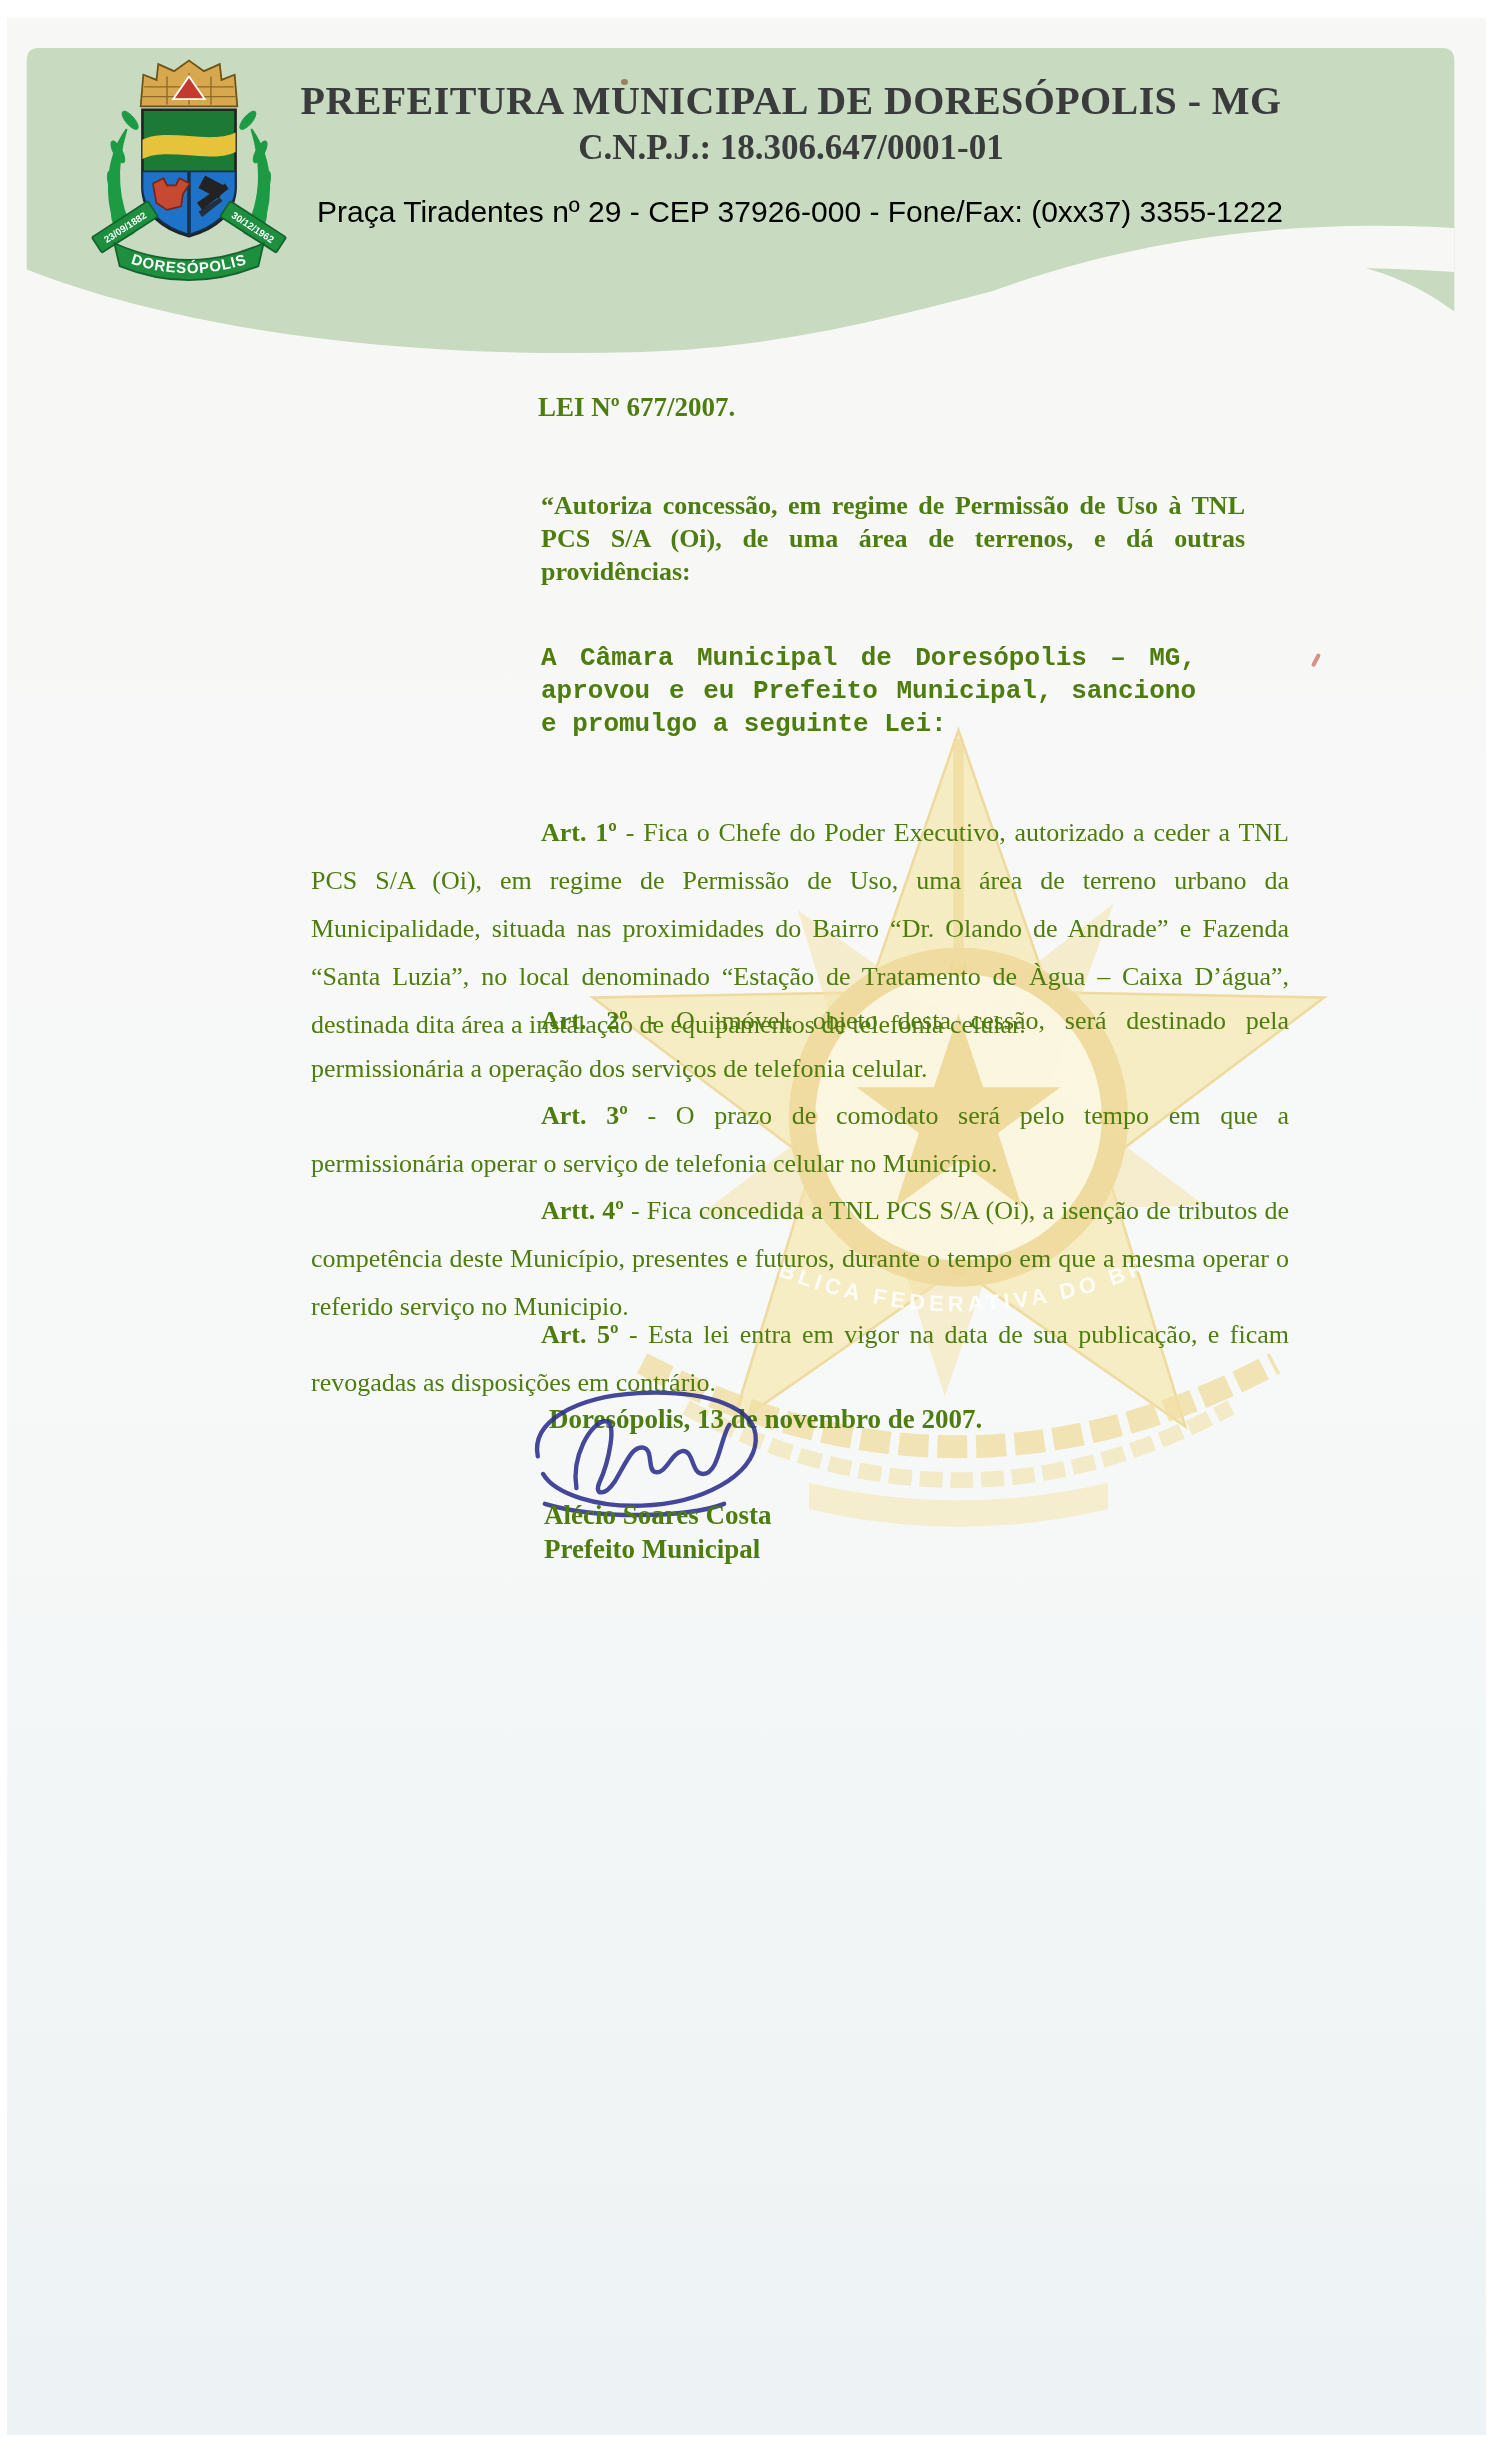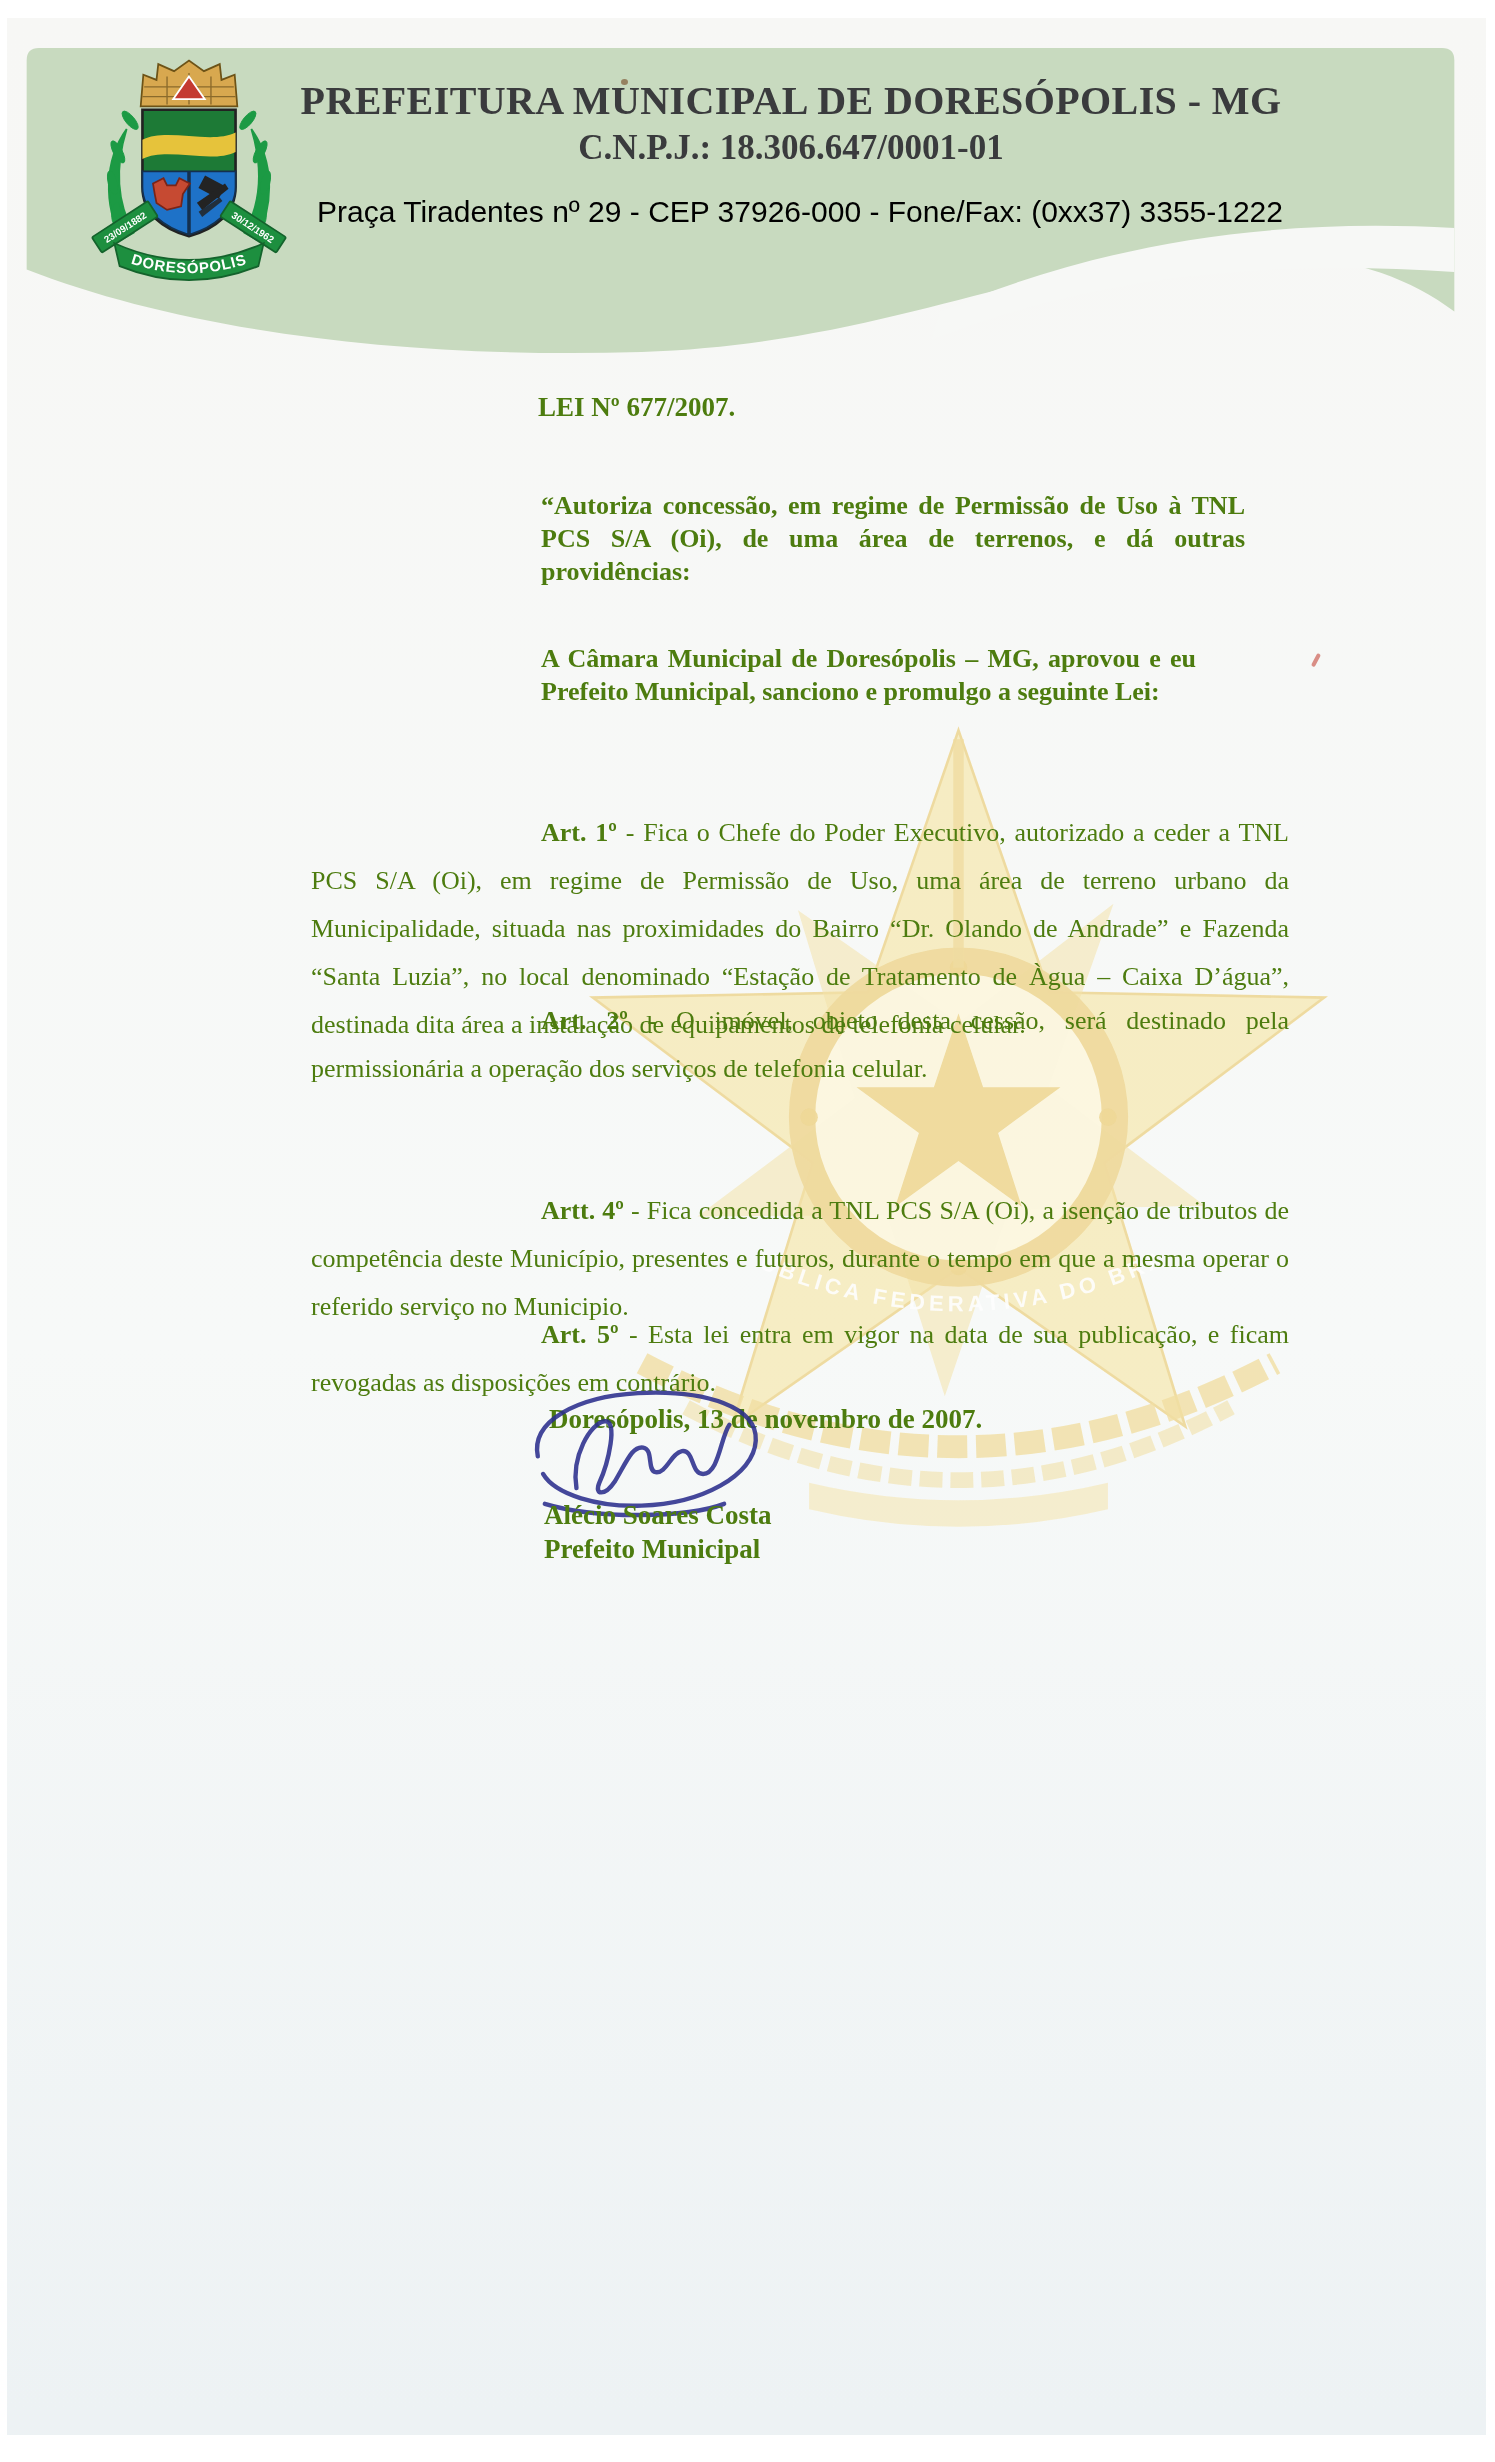--- a/index.html
+++ b/index.html
@@ -17,21 +17,21 @@
   .hdr-addr{left:290px;top:195px;width:1020px;font-weight:400;font-size:30px;color:#000000;
             font-family:"Liberation Sans",sans-serif;}
   .hdr-adm{left:290px;top:243px;width:1020px;font-weight:700;font-size:36px;color:#303230;
            font-family:"Liberation Sans",sans-serif;}
   .doc{position:absolute;inset:0;z-index:2;}
   .doc p{margin:16px;color:#4d7c0f;}
   .law-no{position:absolute;left:522px;top:376px;font-weight:700;font-size:27px;}
   .summary{position:absolute;left:525px;top:473px;width:704px;font-weight:700;font-size:26px;
            line-height:33px;text-align:justify;color:#242424;}
   .preamble{position:absolute;left:525px;top:626px;width:655px;font-weight:700;font-size:26px;
-            line-height:33px;text-align:justify;color:#242424;}
+            line-height:33px;text-align:justify;color:#242424;font-family:Liberation Mono, monospace;}
   .article{position:absolute;left:295px;width:978px;font-size:26px;line-height:48px;
            text-align:justify;text-indent:230px;}
   .article .lbl{font-weight:700;}
   .a1{top:793px;} .a2{top:981px;} .a3{top:1076px;} .a4{top:1171px;} .a5{top:1295px;}
   .dateline{position:absolute;left:533px;top:1388px;font-weight:700;font-size:27px;color:#1f1f1f;}
   .sig-name{position:absolute;left:528px;top:1484px;font-weight:700;font-size:27px;color:#1f1f1f;}
   .sig-role{position:absolute;left:528px;top:1518px;font-weight:700;font-size:27px;color:#1f1f1f;}
   .watermark{position:absolute;left:545px;top:704px;z-index:1;opacity:.78;}
   .speck{position:absolute;border-radius:50%;}
 </style>
@@ -143,20 +143,24 @@
     <p class="preamble">A Câmara Municipal de Doresópolis – MG, aprovou e eu Prefeito Municipal, sanciono e promulgo a seguinte Lei:</p>
 
     <p class="article a1">
       <span class="lbl">Art. 1º</span>
       <span>- Fica o Chefe do Poder Executivo, autorizado a ceder a TNL PCS S/A (Oi), em regime de Permissão de Uso, uma área de terreno urbano da Municipalidade, situada nas proximidades do Bairro “Dr. Olando de Andrade” e Fazenda “Santa Luzia”, no local denominado “Estação de Tratamento de Àgua – Caixa D’água”, destinada dita área a instalação de equipamentos de telefonia celular.</span>
     </p>
     <p class="article a2">
       <span class="lbl">Art. 2º</span>
       <span>- O imóvel, objeto desta cessão, será destinado pela permissionária a operação dos serviços de telefonia celular.</span>
     </p>
+    <p class="article a3">
+      <span class="lbl">Art. 3º</span>
+      <span>- O prazo de comodato será pelo tempo em que a permissionária operar o serviço de telefonia celular no Município.</span>
+    </p>
     <p class="article a4">
       <span class="lbl">Artt. 4º</span>
       <span>- Fica concedida a TNL PCS S/A (Oi), a isenção de tributos de competência deste Município, presentes e futuros, durante o tempo em que a mesma operar o referido serviço no Municipio.</span>
     </p>
     <p class="article a5">
       <span class="lbl">Art. 5º</span>
       <span>- Esta lei entra em vigor na data de sua publicação, e ficam revogadas as disposições em contrário.</span>
     </p>
 
     <p class="dateline">Doresópolis, 13 de novembro de 2007.</p>

